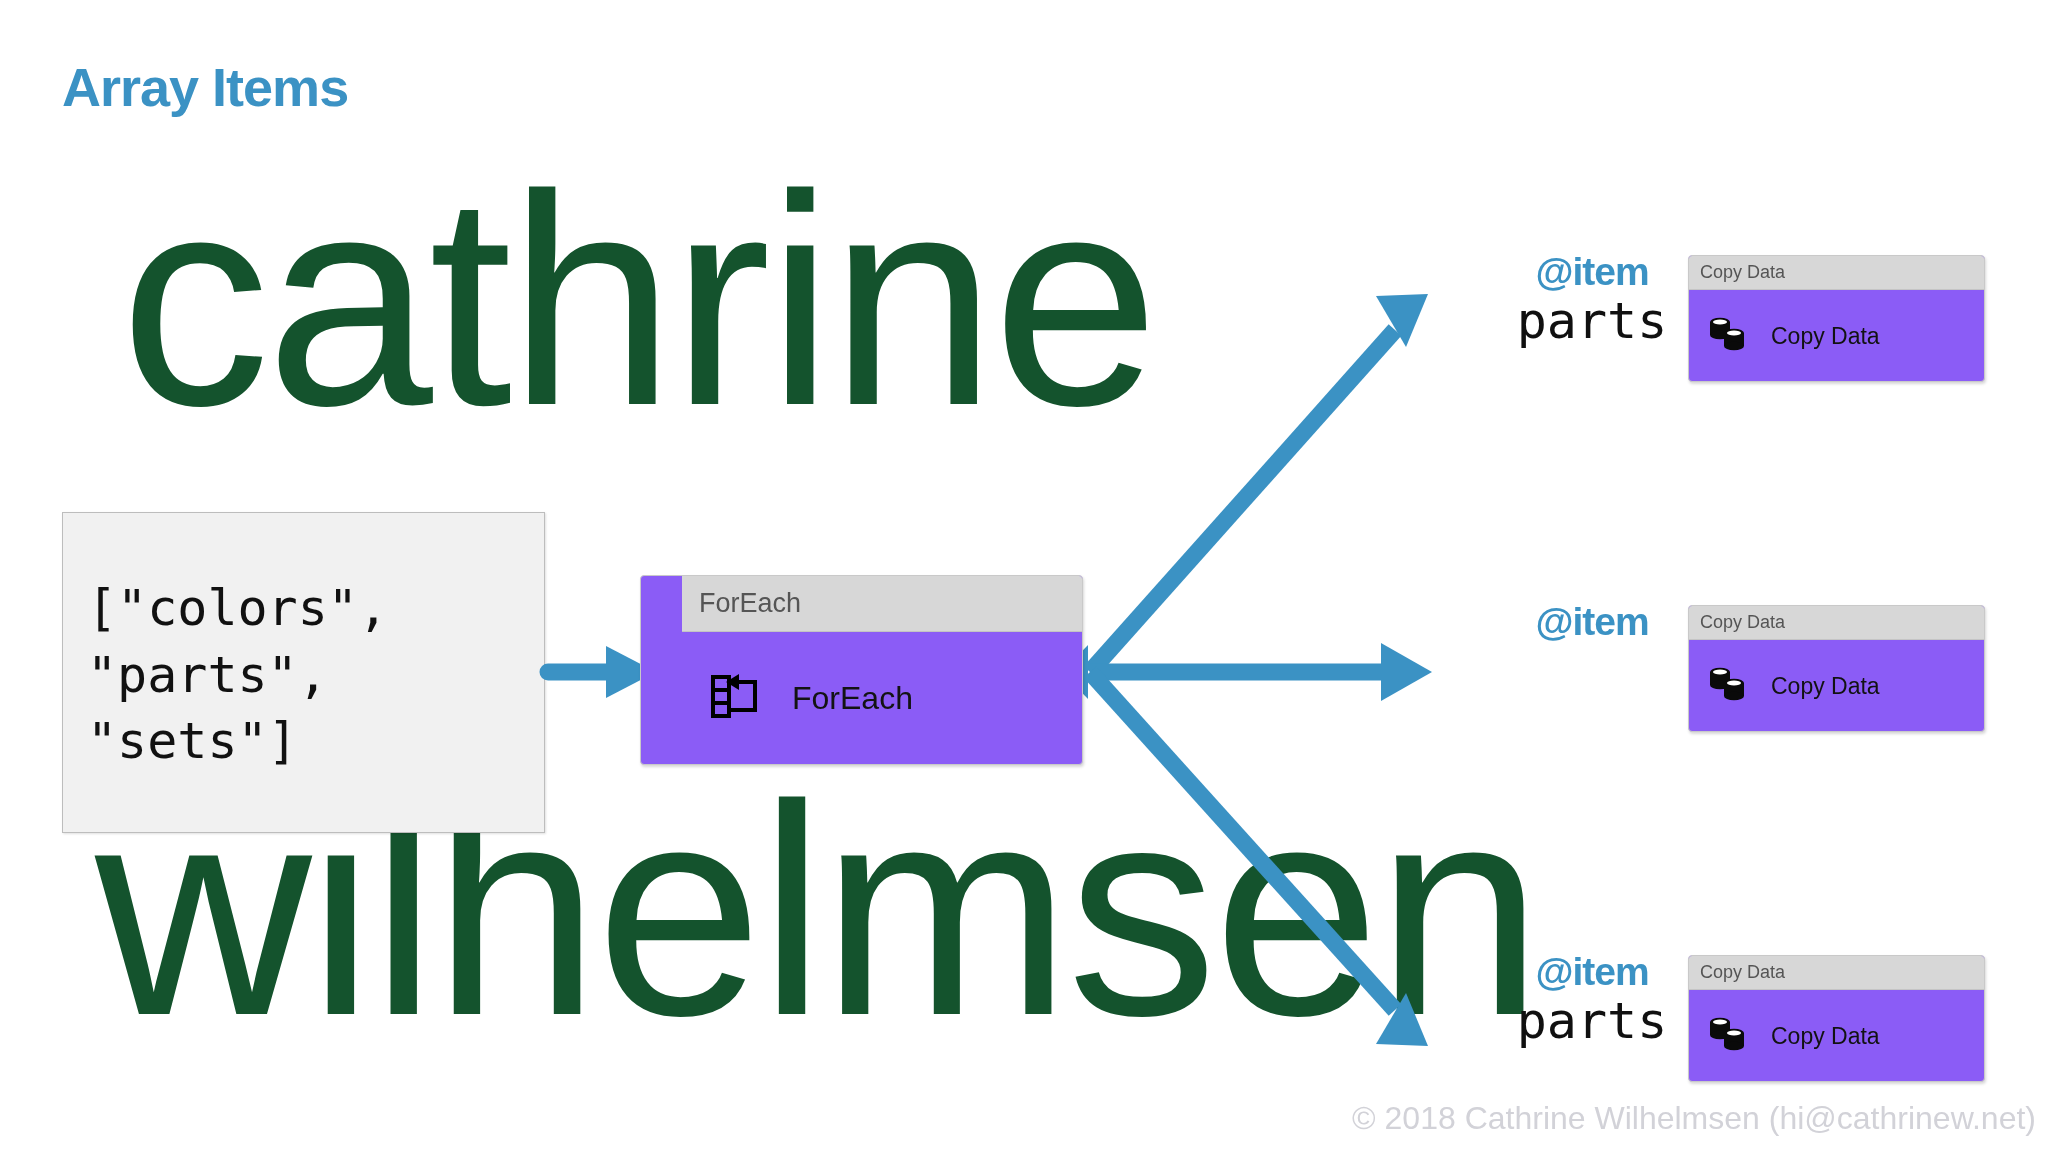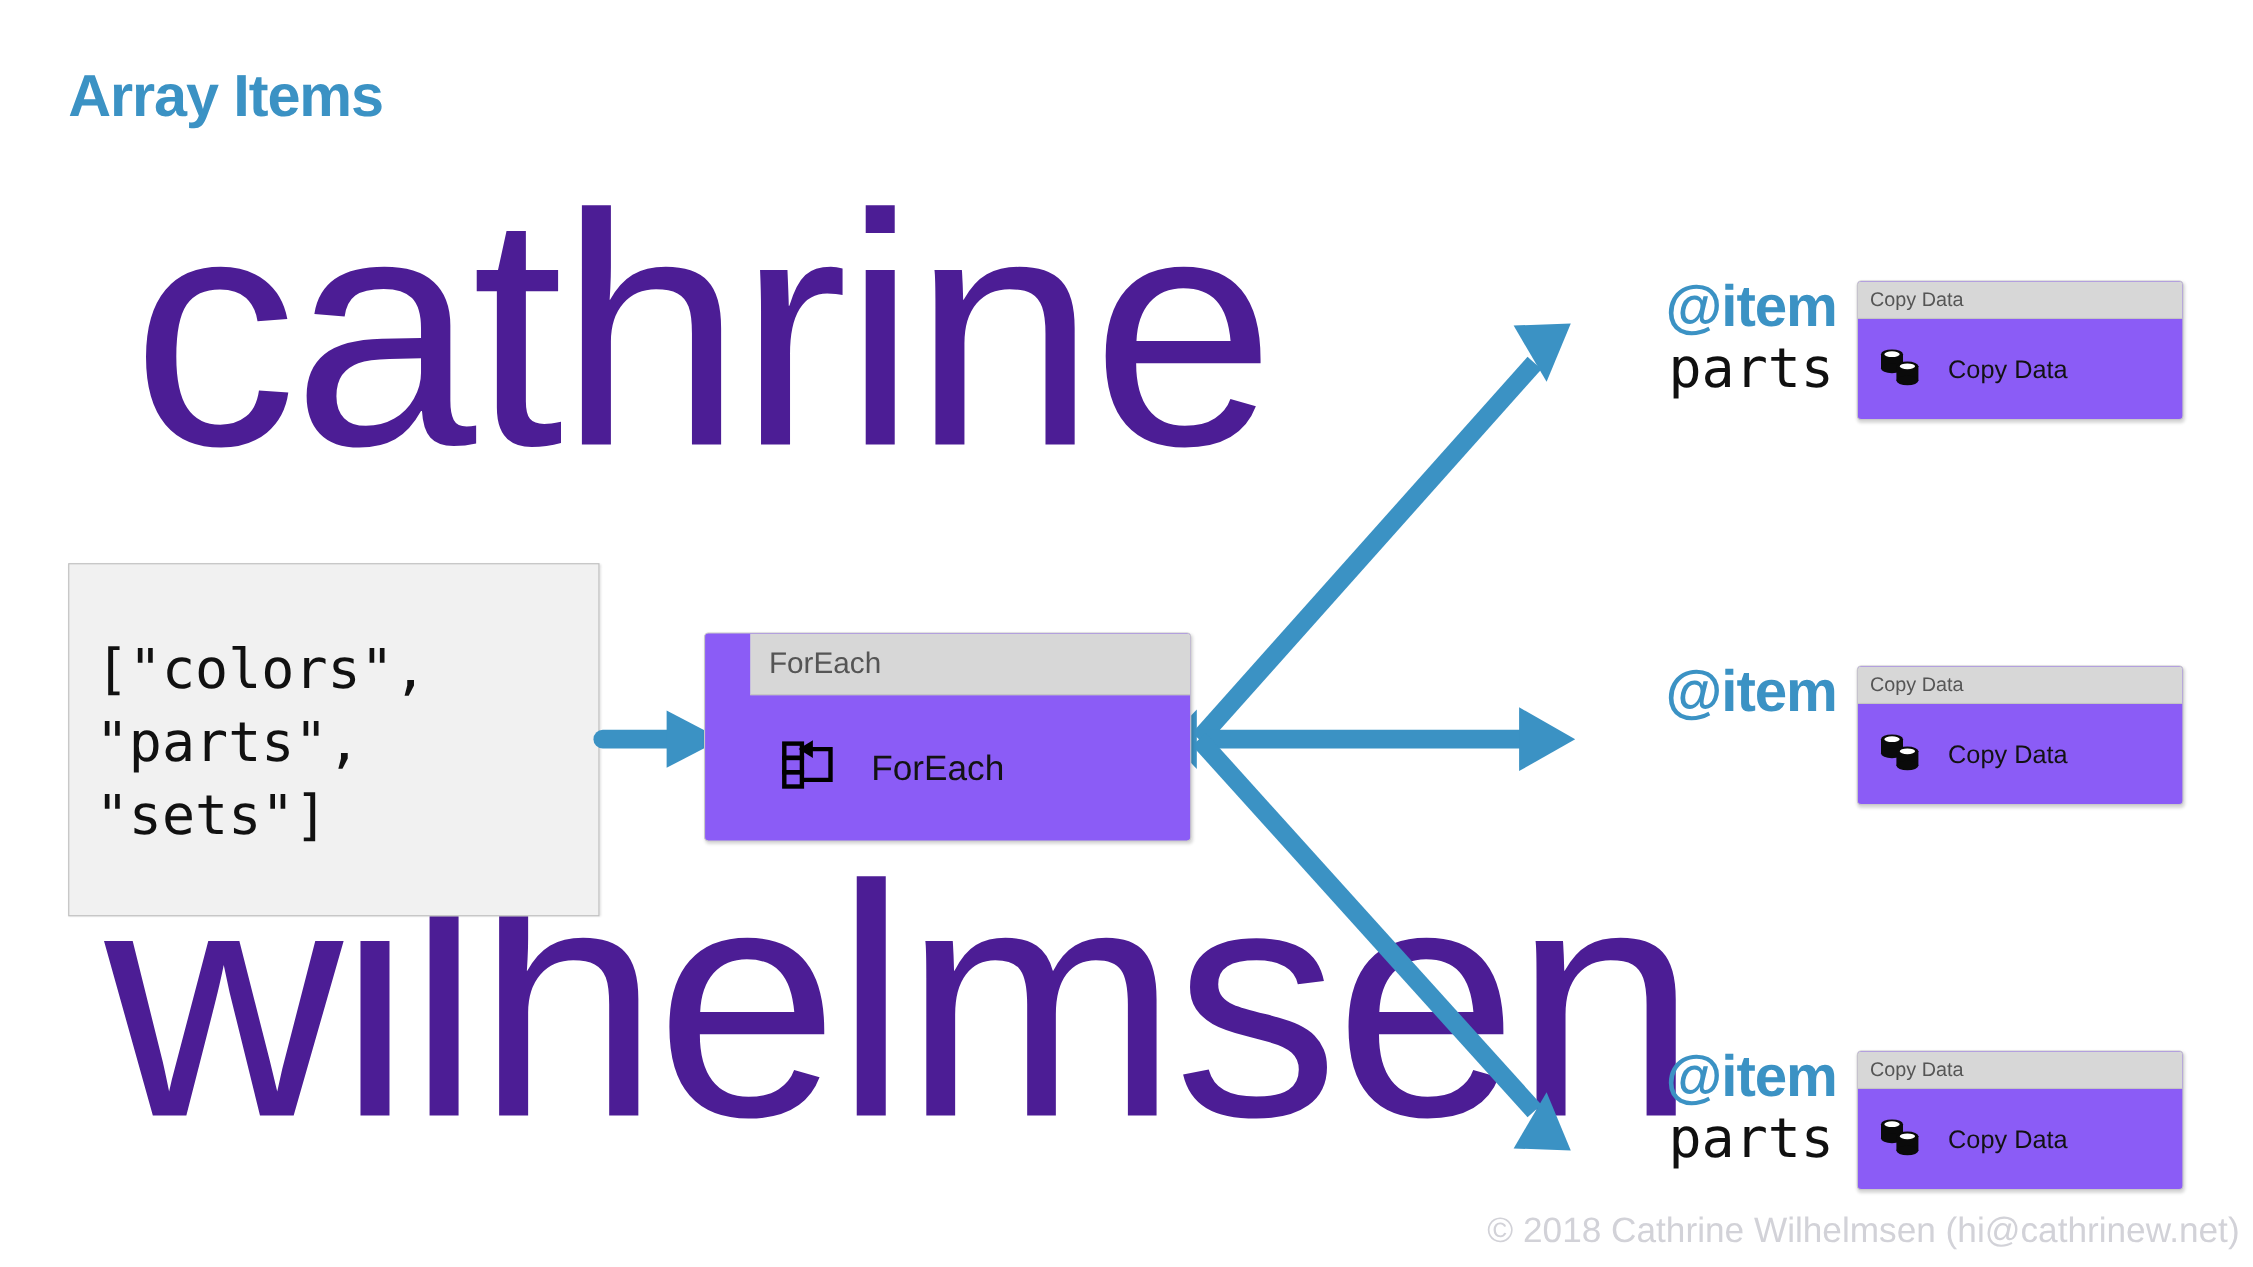--- a/index.html
+++ b/index.html
@@ -10,21 +10,21 @@
     overflow:hidden;
     position:relative;
   }
   #stage{position:absolute;left:0;top:0;width:2048px;height:1152px;overflow:hidden;}
 
   
   .watermark{
     position:absolute;
     font-family:"Liberation Sans", sans-serif;
     font-weight:400;
-    color:#4c1d95;
+    color:#14532d;
     letter-spacing:-4px;
     user-select:none;
     white-space:nowrap;
     line-height:1;
   }
   #wm-top{left:120px;top:150px;font-size:300px;}
   #wm-bottom{left:95px;top:760px;font-size:300px;}
 
   
   #title{
@@ -89,21 +89,21 @@
   #copy-box-0{left:1688px;top:255px;}
   #copy-box-1{left:1688px;top:605px;}
   #copy-box-2{left:1688px;top:955px;}
 
   
   .item-group{position:absolute;text-align:center;width:260px;}
   #item-group-0{left:1462px;top:252px;}
   #item-group-1{left:1462px;top:602px;}
   #item-group-2{left:1462px;top:952px;}
   .item-at{
-    font-size:53px;font-weight:bold;color:#3b92c4;
+    font-size:39px;font-weight:bold;color:#3b92c4;
     line-height:1.0;letter-spacing:-1px;
   }
   .item-value{
     font-family:"DejaVu Sans Mono", monospace;
     font-size:50px;color:#101010;
     line-height:1.12;margin-top:2px;
   }
 
   
   #arrows{position:absolute;left:0;top:0;width:2048px;height:1152px;}

